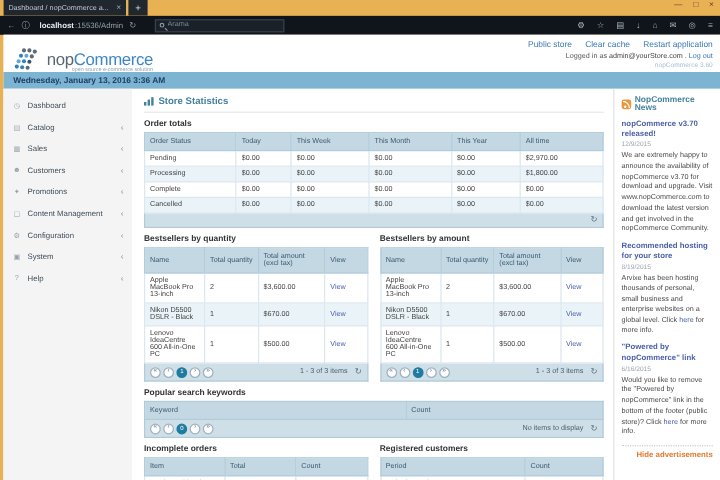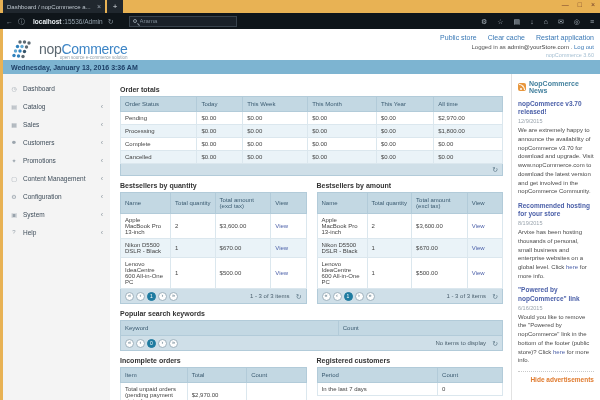--- a/index.html
+++ b/index.html
@@ -202,20 +202,28 @@
             <span class="chev">‹</span>
           </div>
         <div class="s-item">
             <span class="ic">?</span>
             <span>Help</span>
             <span class="chev">‹</span>
           </div>
       </nav>
 
       <main class="main">
+        <div class="paneltitle">
+          <span class="bars">
+              <i></i>
+              <i></i>
+              <i></i>
+            </span>
+          <span>Store Statistics</span>
+        </div>
 
         <div class="seclabel">Order totals</div>
         <table>
           <colgroup>
               <col style="width:20%">
               <col style="width:12%">
               <col style="width:17%">
               <col style="width:18%">
               <col style="width:15%">
               <col style="width:18%">

